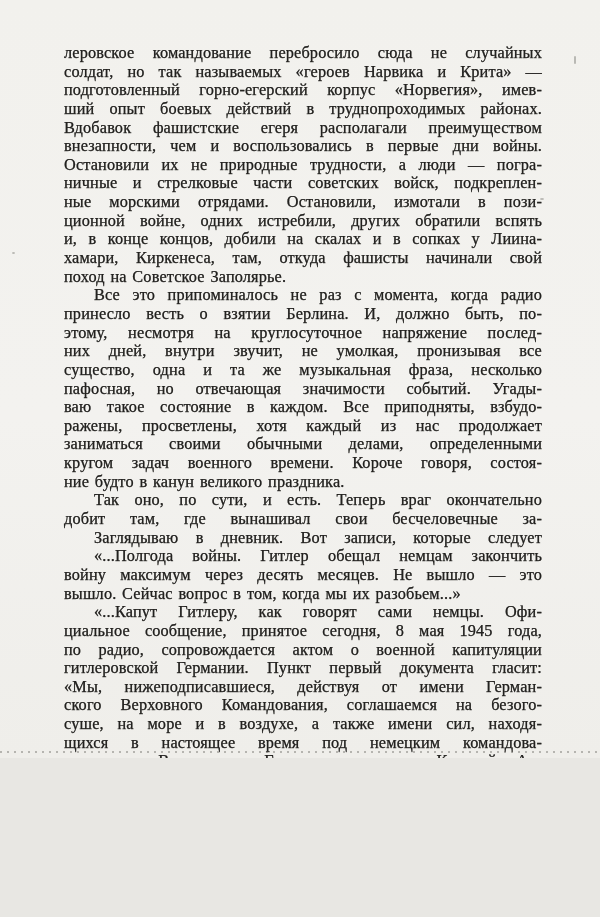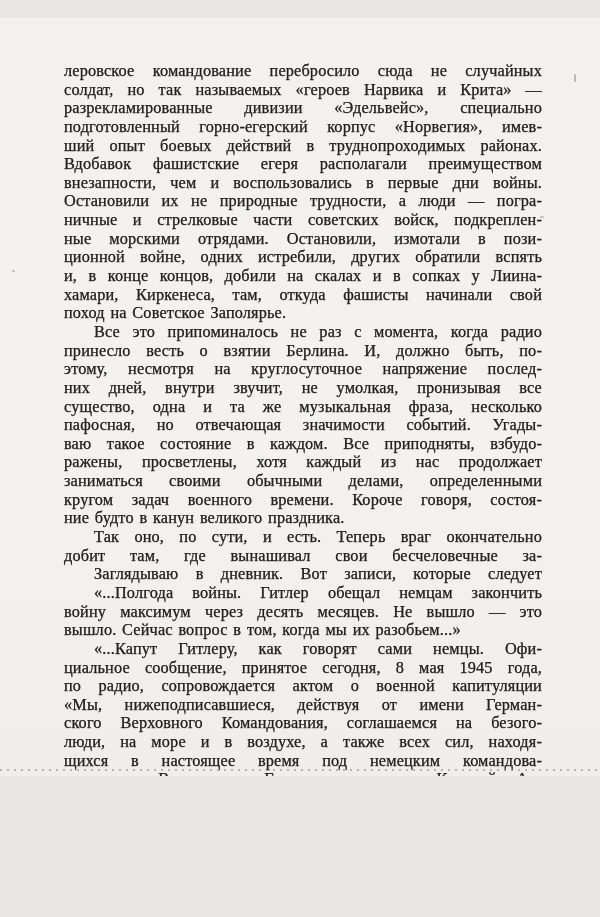--- a/index.html
+++ b/index.html
@@ -4,21 +4,21 @@
 <style>
   html, body {
     margin: 0;
     padding: 0;
     background: #e8e7e3;
   }
   .scan-page {
     position: relative;
     width: 600px;
     height: 758px;
-    margin: 18px auto;
+    margin: 0 auto;
     background: linear-gradient(180deg, #f2f1ed 0%, #f3f2ef 55%, #efeeea 100%);
     overflow: hidden;
     font-family: "Liberation Serif", "DejaVu Serif", serif;
     color: #232220;
   }
   .text-block {
     position: absolute;
     left: 64px;
     top: 44px;
     width: 478px;
@@ -74,21 +74,20 @@
   .speck.s4 { left: 70px;  top: 888px; width: 3px; height: 3px; opacity: .5; }
   .speck.s5 { left: 320px; top: 868px; width: 2px; height: 2px; opacity: .5; }
 </style>
 </head>
 <body>
 
 <div class="scan-page">
   <div class="text-block">
       <div class="line">леровское командование перебросило сюда не случайных</div>
       <div class="line">солдат, но так называемых «героев Нарвика и Крита» —</div>
-      <div class="line">разрекламированные дивизии «Эдельвейс», специально</div>
       <div class="line">подготовленный горно-егерский корпус «Норвегия», имев-</div>
       <div class="line">ший опыт боевых действий в труднопроходимых районах.</div>
       <div class="line">Вдобавок фашистские егеря располагали преимуществом</div>
       <div class="line">внезапности, чем и воспользовались в первые дни войны.</div>
       <div class="line">Остановили их не природные трудности, а люди — погра-</div>
       <div class="line">ничные и стрелковые части советских войск, подкреплен-</div>
       <div class="line">ные морскими отрядами. Остановили, измотали в пози-</div>
       <div class="line">ционной войне, одних истребили, других обратили вспять</div>
       <div class="line">и, в конце концов, добили на скалах и в сопках у Лиина-</div>
       <div class="line">хамари, Киркенеса, там, откуда фашисты начинали свой</div>
@@ -106,23 +105,24 @@
       <div class="line para-end">ние будто в канун великого праздника.</div>
       <div class="line indent">Так оно, по сути, и есть. Теперь враг окончательно</div>
       <div class="line">добит там, где вынашивал свои бесчеловечные за-</div>
       <div class="line indent">Заглядываю в дневник. Вот записи, которые следует</div>
       <div class="line indent">«...Полгода войны. Гитлер обещал немцам закончить</div>
       <div class="line">войну максимум через десять месяцев. Не вышло — это</div>
       <div class="line para-end">вышло. Сейчас вопрос в том, когда мы их разобьем...»</div>
       <div class="line indent">«...Капут Гитлеру, как говорят сами немцы. Офи-</div>
       <div class="line">циальное сообщение, принятое сегодня, 8 мая 1945 года,</div>
       <div class="line">по радио, сопровождается актом о военной капитуляции</div>
+      <div class="line">гитлеровской Германии. Пункт первый документа гласит:</div>
       <div class="line">«Мы, нижеподписавшиеся, действуя от имени Герман-</div>
       <div class="line">ского Верховного Командования, соглашаемся на безого-</div>
-      <div class="line">люди, на море и в воздухе, а также всех сил, находя-</div>
+      <div class="line">суше, на море и в воздухе, а также имени сил, находя-</div>
       <div class="line">щихся в настоящее время под немецким командова-</div>
       <div class="line">сами, — Верховному Главнокомандованию Красной Ар-</div>
     </div>
   <div class="page-number">251</div>
   <span class="speck s1"></span>
   <span class="speck s2"></span>
   <span class="speck s3"></span>
   <span class="speck s4"></span>
   <span class="speck s5"></span>
   <div class="scan-edge"></div>

